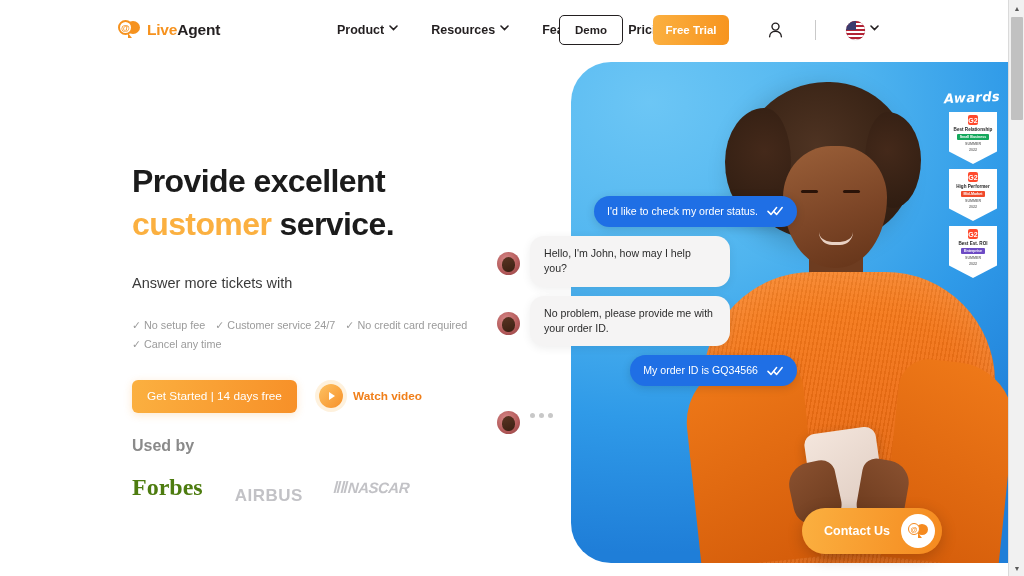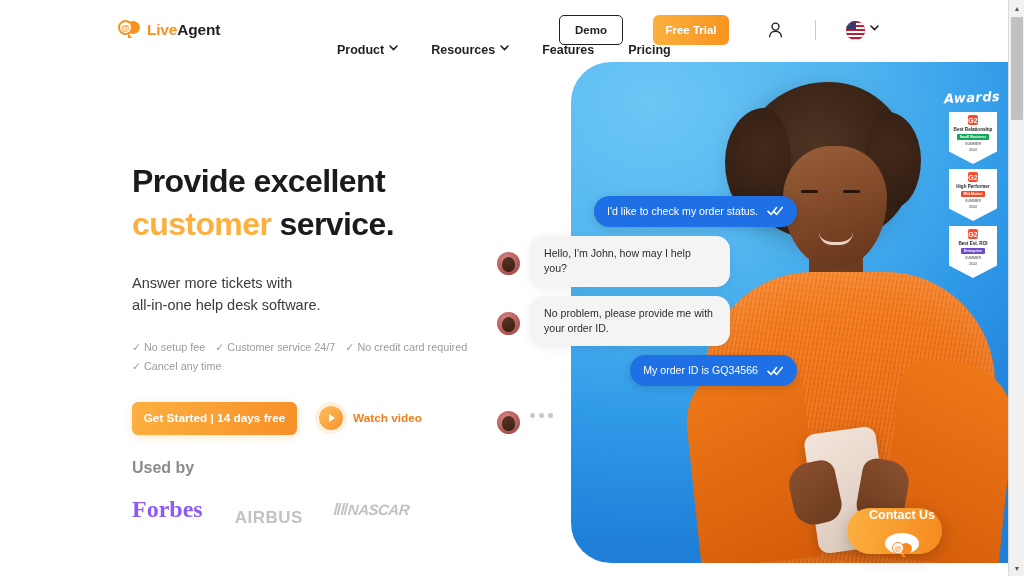--- a/index.html
+++ b/index.html
@@ -78,21 +78,21 @@
   .logo-text {
     font-size: 15.5px; font-weight: 700; letter-spacing: -0.2px;
     white-space: nowrap;
   }
   .logo-text .live { color: #f6921e; }
   .logo-text .agent { color: #231f20; }
 
   .nav {
     position: absolute; left: 320px; top: 0;
     height: 60px;
-    display: flex; align-items: center; gap: 0; margin-top: 20px;
+    display: flex; align-items: center; gap: 0;
   }
   .nav-item {
     display: flex; align-items: center; gap: 5px;
     font-size: 12.5px; font-weight: 700; color: #231f20;
     padding: 0 17px; height: 60px; cursor: pointer;
     white-space: nowrap;
   }
   .caret {
     width: 8px; height: 8px; display: inline-block;
     position: relative; top: -1px;
@@ -172,21 +172,21 @@
   .features .chk { margin-right: 3px; }
 
   .cta-row {
     margin-top: 26px;
     display: flex; align-items: center;
   }
   .btn-getstarted {
     display: flex; align-items: center; justify-content: center;
     width: 165px; height: 33px; border-radius: 6px;
     background: linear-gradient(100deg, #fbb040 0%, #f79028 100%);
-    color: #fff; font-size: 11.8px; font-weight: 700;
+    color: #fff; font-size: 11.8px; font-weight: 400;
     cursor: pointer; white-space: nowrap;
     box-shadow: 0 2px 8px rgba(247,144,30,.22);
   }
   .watch-wrap {
     display: flex; align-items: center; gap: 10px;
     margin-left: 22px; cursor: pointer;
   }
   .play-circle {
     width: 24px; height: 24px; border-radius: 50%;
     background: linear-gradient(135deg, #fdc263 0%, #f79028 100%);
@@ -208,21 +208,21 @@
   .usedby-label {
     margin-top: 24px;
     font-size: 16px; font-weight: 700; color: #8a8a8a;
   }
   .logos-row {
     margin-top: 16px;
     display: flex; align-items: center; gap: 32px;
   }
   .logo-forbes {
     font-family: "Liberation Serif", serif;
-    font-size: 24px; font-weight: 700; color: #8b5cf6;
+    font-size: 24px; font-weight: 700; color: #4d7c0f;
     letter-spacing: 0px; line-height: 1;
   }
   .logo-airbus {
     font-size: 17px; font-weight: 700; color: #c2c2c6;
     letter-spacing: 0.5px; line-height: 1; margin-top: 16px;
   }
   .logo-nascar {
     display: flex; align-items: center; gap: 1px;
     line-height: 1;
   }
@@ -452,21 +452,20 @@
   
   .contact-widget {
     position: absolute; right: 82px; bottom: 22px;
     height: 46px; z-index: 30;
     display: flex; align-items: center; gap: 11px;
     padding: 0 7px 0 22px;
     border-radius: 26px;
     background: linear-gradient(100deg, #fbb040 0%, #f58a1f 100%);
     box-shadow: 0 4px 16px rgba(0,0,0,.2);
     cursor: pointer;
-    flex-direction: column;
   }
   .contact-label {
     font-size: 12.5px; font-weight: 700; color: #ffffff;
     white-space: nowrap;
   }
   .contact-icon {
     width: 34px; height: 34px; border-radius: 50%;
     background: #ffffff;
     display: flex; align-items: center; justify-content: center;
     position: relative;
@@ -655,21 +654,20 @@
 
   <div class="hero-left">
 
     <h1 class="headline">
       <span>Provide excellent</span><br>
       <span class="accent">customer</span><span> service.</span>
     </h1>
 
     <div class="subhead">
       <div>Answer more tickets with</div>
-      <div>all-in-one help desk software.</div>
     </div>
 
     <div class="features">
       <span class="feat"><span class="chk">✓</span><span>No setup fee</span></span><span class="feat"><span class="chk">✓</span><span>Customer service 24/7</span></span><span class="feat"><span class="chk">✓</span><span>No credit card required</span></span><br><span class="feat"><span class="chk">✓</span><span>Cancel any time</span></span>
     </div>
 
     <div class="cta-row">
       <div class="btn-getstarted">Get Started | 14 days free</div>
       <div class="watch-wrap">
         <span class="play-circle">

